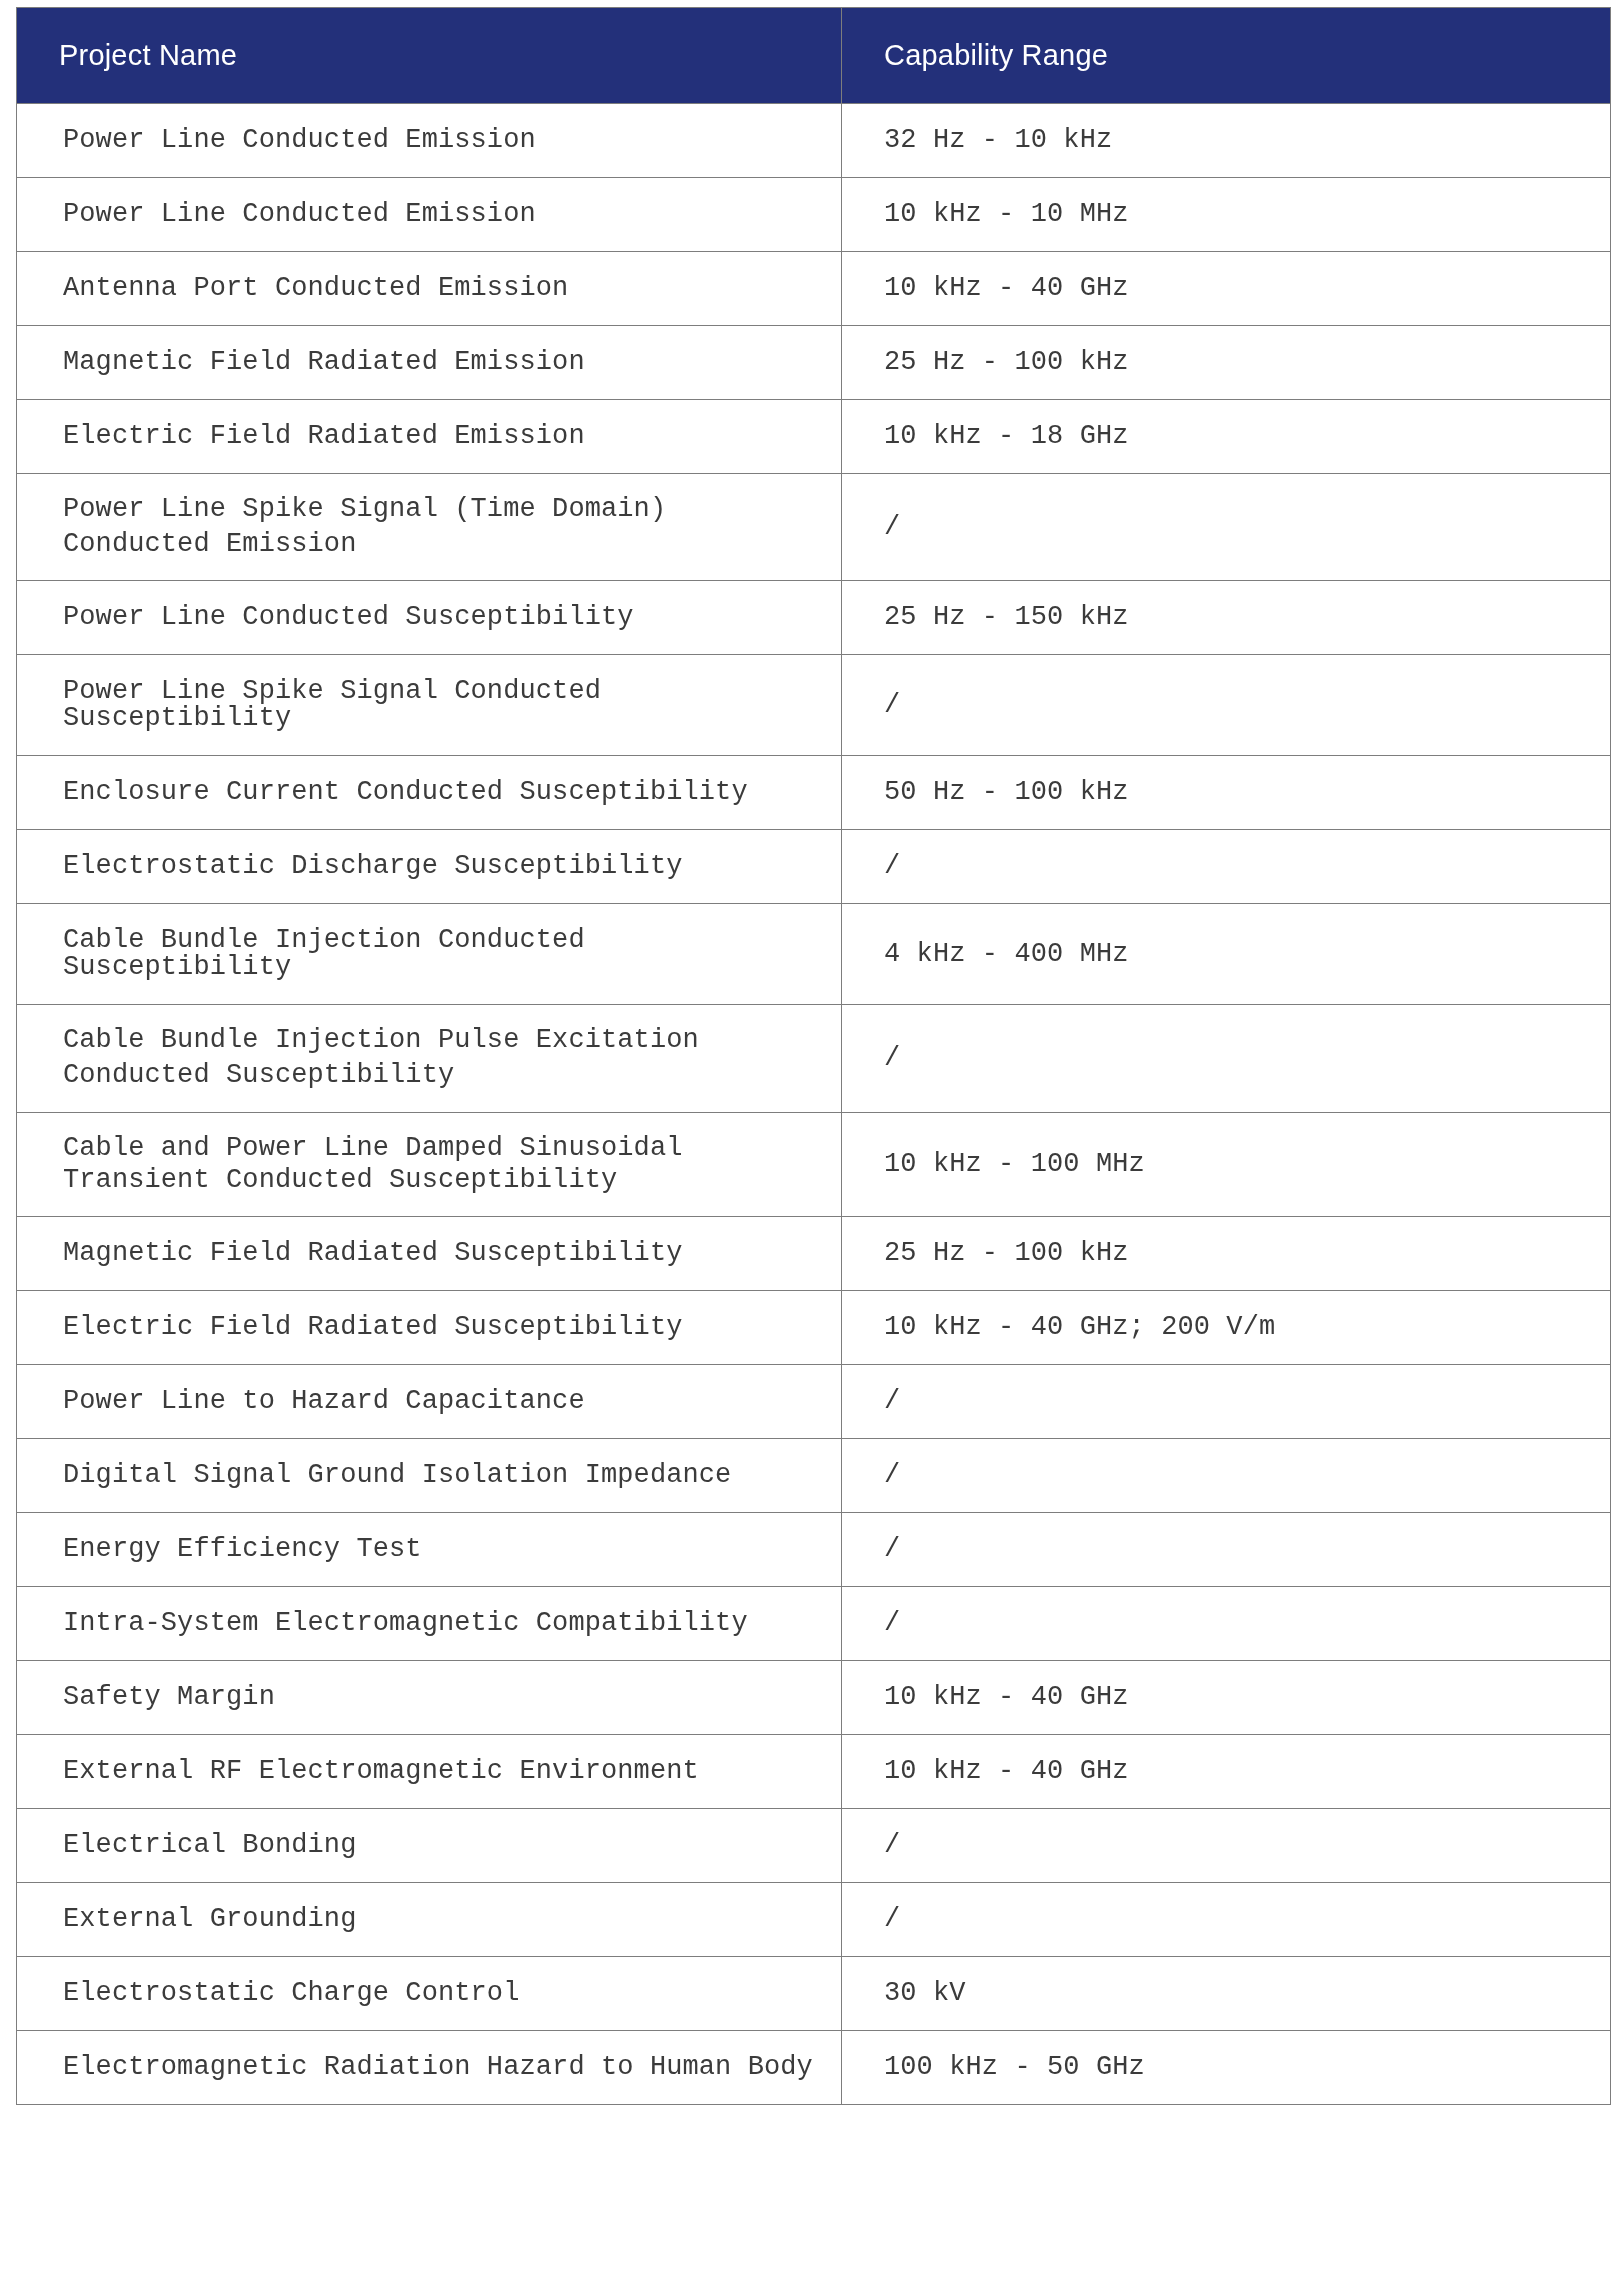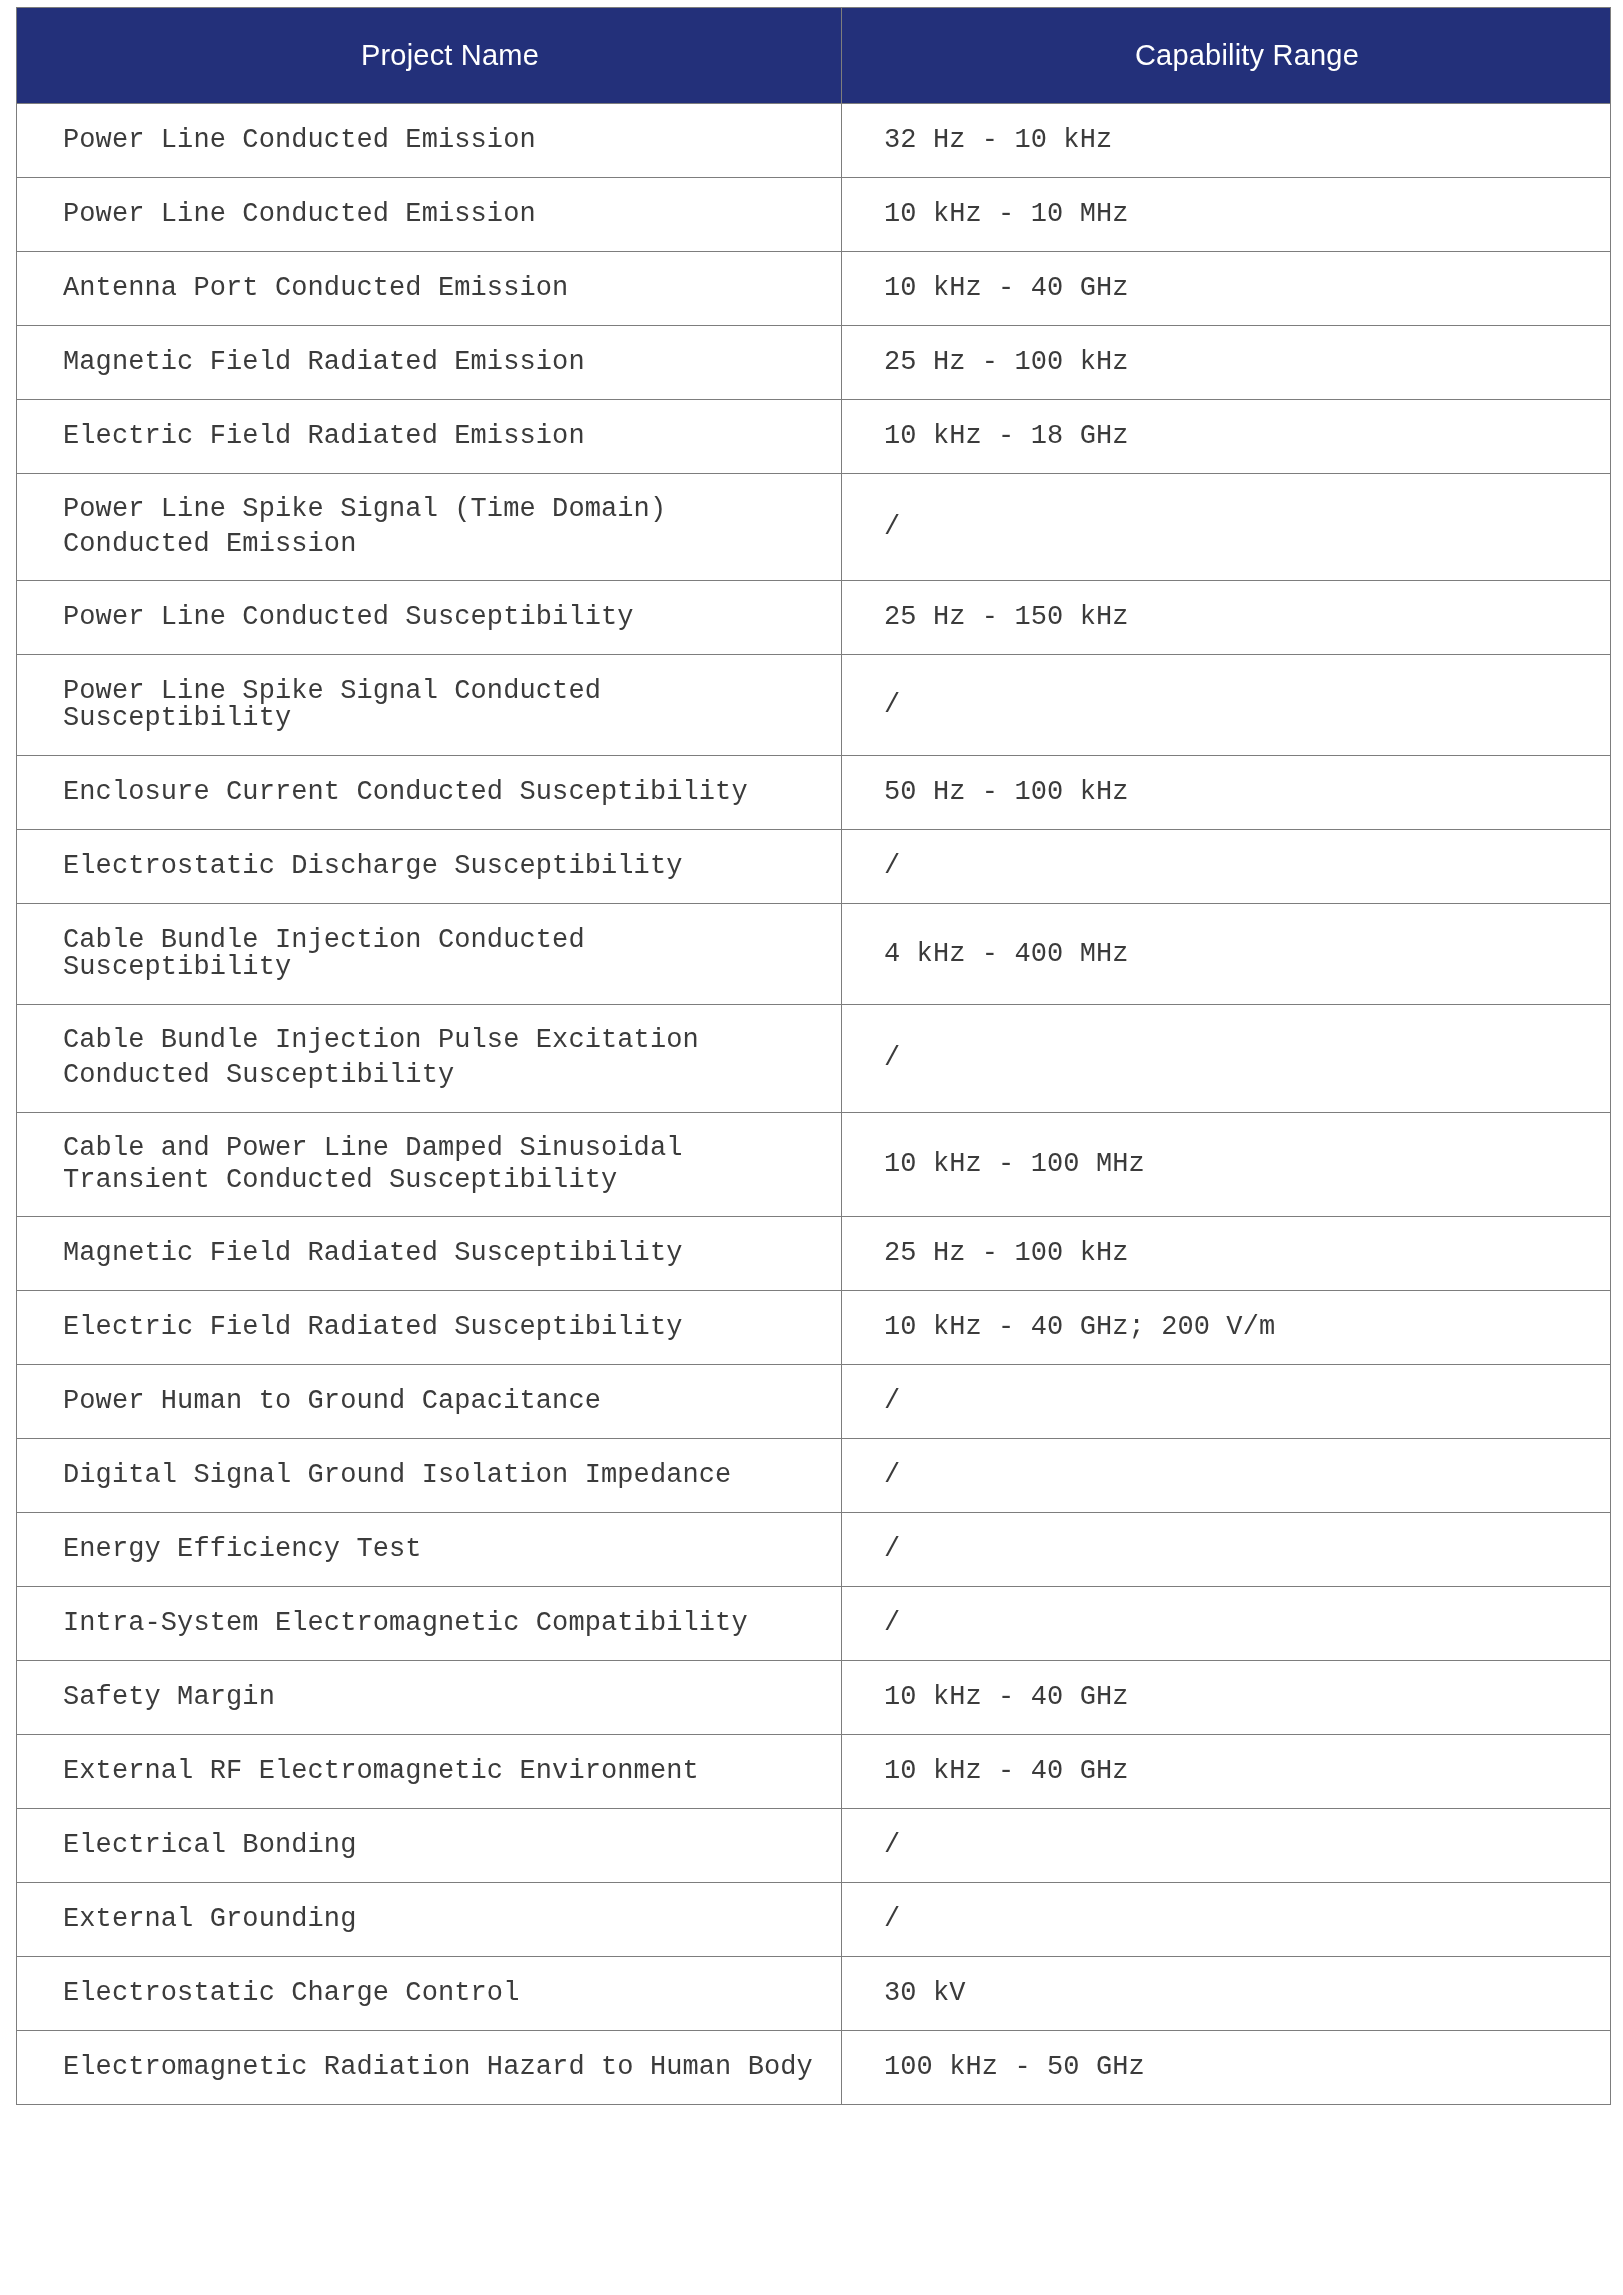--- a/index.html
+++ b/index.html
@@ -32,21 +32,21 @@
   table.capability-table col.col-name  { width: 825px; }
   table.capability-table col.col-range { width: 769px; }
 
   
   thead th {
     background: #23307a;
     color: #ffffff;
     font-weight: normal;
     font-size: 29px;
     line-height: 1.2;
-    text-align: center;
+    text-align: left;
     vertical-align: middle;
     height: 96px;
     padding: 0 0 0 42px;
     border: 0.9px solid #7d7d7d;
     letter-spacing: 0.2px;
   }
   thead th.th-range {
     padding-left: 42px;
     margin-top: 37px;
   }
@@ -218,21 +218,21 @@
         <tr>
           <td class="cell-name">
             <span class="cell-text">Electric Field Radiated Susceptibility</span>
           </td>
           <td class="cell-range">
             <span class="cell-text">10 kHz - 40 GHz; 200 V/m</span>
           </td>
         </tr>
         <tr>
           <td class="cell-name">
-            <span class="cell-text">Power Human to Ground Capacitance</span>
+            <span class="cell-text">Power Line to Hazard Capacitance</span>
           </td>
           <td class="cell-range">
             <span class="cell-text">/</span>
           </td>
         </tr>
         <tr>
           <td class="cell-name">
             <span class="cell-text">Digital Signal Ground Isolation Impedance</span>
           </td>
           <td class="cell-range">

